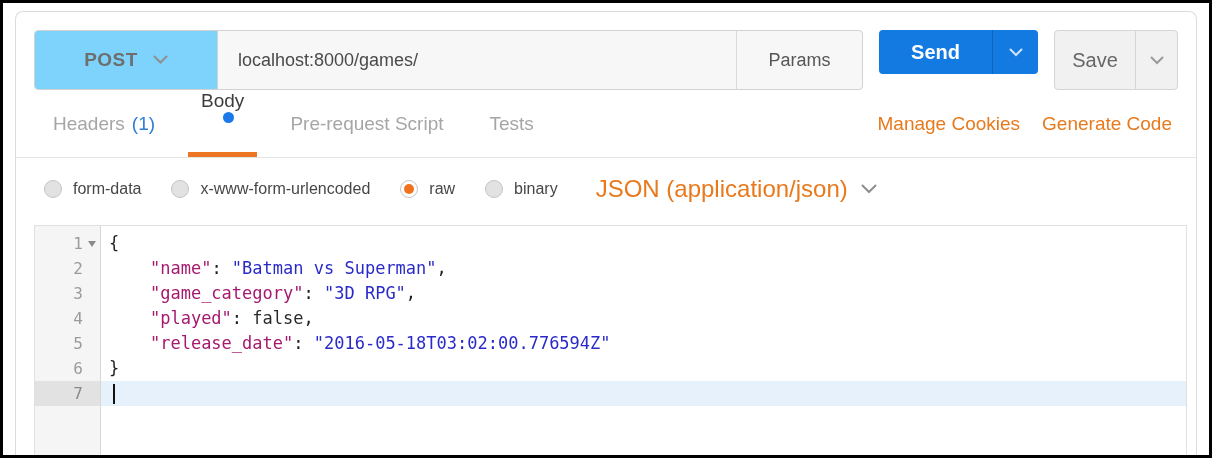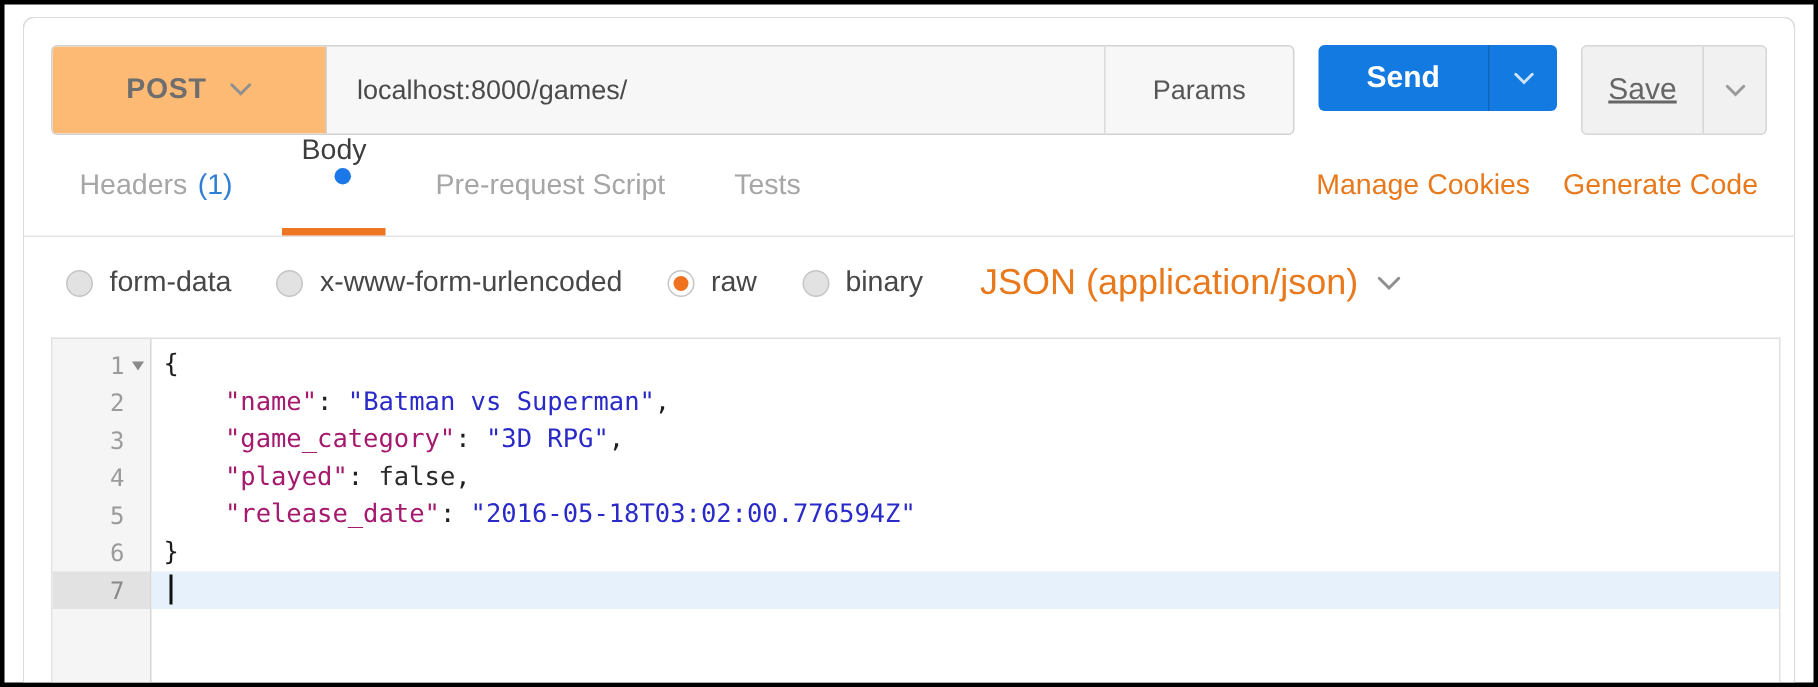--- a/index.html
+++ b/index.html
@@ -17,49 +17,49 @@
     border: 1px solid #dcdcdc;
     border-bottom: none;
     border-radius: 8px 8px 0 0;
     display: flex; flex-direction: column;
     overflow: hidden;
     background: #fff;
   }
   
   .request-bar { display: flex; gap: 16px; padding: 18px 18px 0; height: 78px; flex: none; }
   .url-group { flex: 1; display: flex; border: 1px solid #d2d2d2; border-radius: 4px; background: #f7f7f7; overflow: hidden; height: 60px; }
-  .method-select { width: 183px; background: #fdba74; border-right: 1px solid #d2d2d2; display: flex; align-items: center; justify-content: center; gap: 15px; cursor: pointer; }
+  .method-select { width: 183px; background: #7dd3fc; border-right: 1px solid #d2d2d2; display: flex; align-items: center; justify-content: center; gap: 15px; cursor: pointer; }
   .method-label { font-size: 19px; font-weight: 700; color: #6e6e6e; letter-spacing: .5px; }
   .url-input { flex: 1; border: none; background: transparent; padding: 0 20px; font-size: 18px; color: #4a4a4a; font-family: inherit; outline: none; }
   .params-button { width: 126px; border-left: 1px solid #dadada; display: flex; align-items: center; justify-content: center; font-size: 18px; color: #565656; cursor: pointer; }
   .send-group { display: flex; flex: none; height: 44px; }
   .send-button { width: 113px; background: var(--blue); color: #fff; font-size: 20px; font-weight: 700; border: none; border-radius: 4px 0 0 4px; cursor: pointer; font-family: inherit; }
   .send-caret { width: 46px; background: var(--blue); border: none; border-left: 1px solid rgba(0,0,0,.18); border-radius: 0 4px 4px 0; display: flex; align-items: center; justify-content: center; color: #cfe3f8; cursor: pointer; }
   .save-group { display: flex; flex: none; height: 60px; border: 1px solid #d6d6d6; border-radius: 4px; background: #f1f1f1; overflow: hidden; }
-  .save-button { width: 80px; display: flex; align-items: center; justify-content: center; font-size: 20px; color: #666; cursor: pointer; text-decoration: underline; }
+  .save-button { width: 80px; display: flex; align-items: center; justify-content: center; font-size: 20px; color: #666; cursor: pointer; }
   .save-caret { width: 42px; border-left: 1px solid #d6d6d6; display: flex; align-items: center; justify-content: center; color: #9a9a9a; cursor: pointer; }
   .chev { display: inline-flex; align-items: center; }
   
   .tabs-row { display: flex; align-items: center; padding: 0 24px; height: 68px; border-bottom: 1px solid #e4e4e4; flex: none; }
   .tabs { display: flex; height: 100%; }
   .tab { position: relative; display: flex; align-items: center; padding: 0 13px; margin-right: 20px; font-size: 19px; color: #a6a6a6; cursor: pointer; white-space: nowrap; }
   .tab.active { color: #3d3d3d; flex-direction: column; }
   .tab.active::after { content: ""; position: absolute; left: 0; right: 0; bottom: 0; height: 5px; background: var(--orange); }
   .tab .count { color: var(--count-blue); margin-left: 7px; }
   .tab .dot { width: 11px; height: 11px; border-radius: 50%; background: var(--dot-blue); margin-left: 11px; }
   .spacer { flex: 1; }
   .links { display: flex; gap: 22px; }
   .link { font-size: 19px; color: var(--link-orange); cursor: pointer; white-space: nowrap; }
   
   .radio-row { display: flex; align-items: center; gap: 30px; padding: 0 28px; height: 62px; flex: none; }
   .radio-option { display: flex; align-items: center; gap: 11px; cursor: pointer; }
   .radio-circle { width: 18px; height: 18px; border-radius: 50%; background: #e2e2e2; border: 1px solid #c5c5c5; position: relative; flex: none; }
   .radio-option.selected .radio-circle { background: #fff; }
   .radio-option.selected .radio-circle::after { content: ""; position: absolute; inset: 3px; border-radius: 50%; background: var(--radio-orange); }
-  .radio-label { font-size: 19px; color: #474747; text-align: right; }
+  .radio-label { font-size: 16px; color: #474747; text-align: right; }
   .content-type { display: flex; align-items: center; gap: 13px; margin-left: 8px; cursor: pointer; color: #8f8f8f; }
   .content-type-label { font-size: 24px; color: var(--link-orange); }
   
   .editor { flex: 1; margin: 5px 9px 0 18px; border: 1px solid #e0e0e0; border-bottom: none; display: flex; font-family: "DejaVu Sans Mono", monospace; overflow: hidden; background: #fff; }
   .gutter { width: 66px; background: #f5f5f5; border-right: 1px solid #d8d8d8; padding-top: 5px; flex: none; }
   .gutter-cell { height: 25px; position: relative; text-align: right; padding-right: 17px; font-size: 16px; line-height: 25px; color: #9b9b9b; }
   .gutter-cell.active { background: #e2e2e2; color: #8a8a8a; }
   .fold-arrow { position: absolute; right: 4px; top: 10px; width: 0; height: 0; border-left: 4px solid transparent; border-right: 4px solid transparent; border-top: 6px solid #8a8a8a; }
   .code { flex: 1; padding: 5px 0 0 8px; overflow: hidden; }
   .code-line { height: 25px; line-height: 25px; font-size: 17px; white-space: pre; color: #1e1e1e; }

